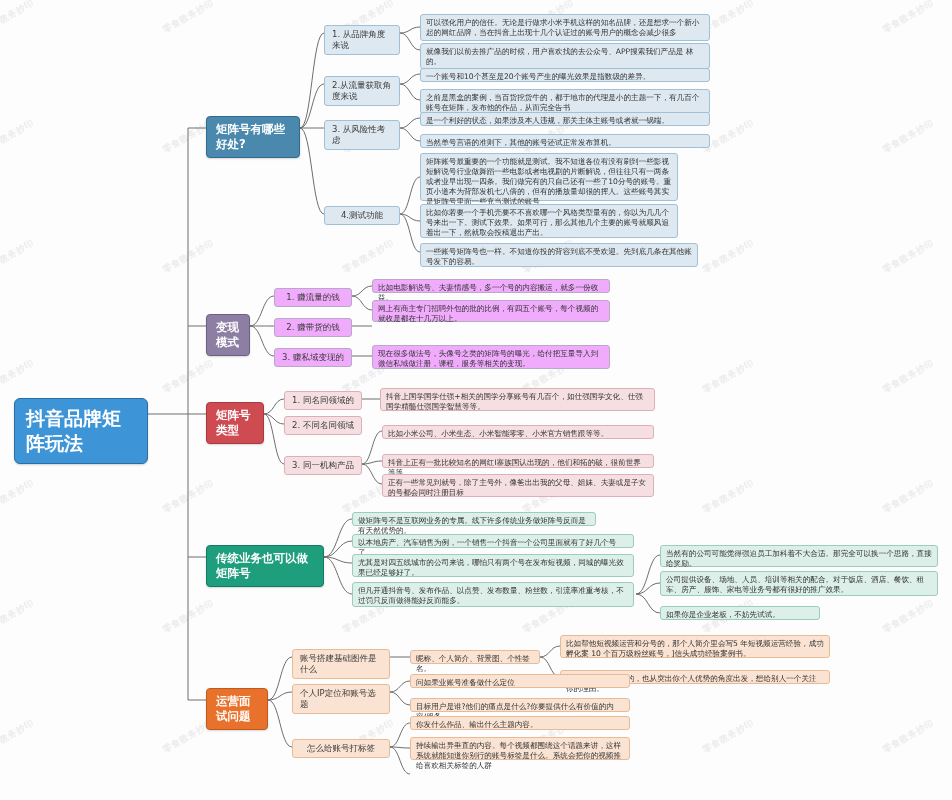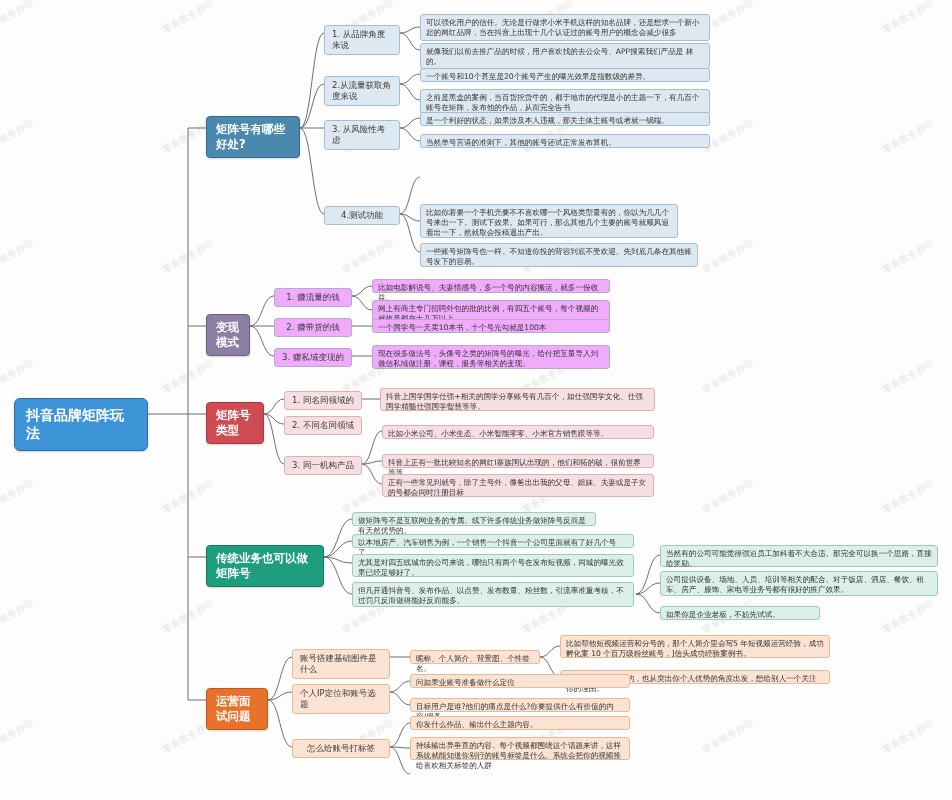--- a/index.html
+++ b/index.html
@@ -51,21 +51,21 @@
     border-radius: 4px;
     white-space: pre-wrap;
   }
 
   
   .n-root {
     background: #3d95d8;
     border: 1px solid #2a6ea3;
     color: #ffffff;
     font-weight: bold;
-    font-size: 14px;
+    font-size: 19px;
     padding: 7px 11px;
     border-radius: 6px;
     justify-content: center;
     box-shadow: 0 1px 2px rgba(0,0,0,0.18);
   }
 
   
   .n-branch {
     color: #ffffff;
     font-weight: bold;
@@ -237,31 +237,31 @@
 
     <div class="node n-sub t-blue" style="left:324px; top:76px; width:76px;">2.从流量获取角度来说</div>
     <div class="node n-leaf t-blue" style="left:420px; top:68px; width:290px; height:14px;">一个账号和10个甚至是20个账号产生的曝光效果是指数级的差异。</div>
     <div class="node n-leaf t-blue" style="left:420px; top:89px; width:290px; height:25px;">之前是黑盒的案例，当百货挖货牛的，都于地市的代理是小的主题一下，有几百个账号在矩阵，发布他的作品，从而完全告书</div>
 
     <div class="node n-sub t-blue" style="left:324px; top:120px; width:76px;">3. 从风险性考虑</div>
     <div class="node n-leaf t-blue" style="left:420px; top:112px; width:290px; height:14px;">是一个利好的状态，如果涉及本人违规，那关主体主账号或者就一锅端。</div>
     <div class="node n-leaf t-blue" style="left:420px; top:134px; width:290px; height:14px;">当然单号言语的准则下，其他的账号还试正常发布算机。</div>
 
     <div class="node n-sub t-blue" style="left:324px; top:206px; width:76px;">4.测试功能</div>
+    <div class="node n-leaf t-blue" style="left:420px; top:153px; width:258px; height:48px;">矩阵账号最重要的一个功能就是测试。我不知道各位有没有刷到一些影视短解说号行业做舞蹈一些电影或者电视剧的片断解说，但往往只有一两条或者业早出现一四条。我们做完有的只自己还有一些了10分号的账号。重页小道本为背部发机七八倍的，但有的播放量却很的挥人。这些账号其实是矩阵号里面一些充当测试的账号</div>
     <div class="node n-leaf t-blue" style="left:420px; top:204px; width:258px; height:34px;">比如你若要一个手机壳要不不喜欢哪一个风格类型量有的，你以为几几个号来出一下。测试下效果。如果可行，那么其他几个主要的账号就顺风追着出一下，然就取会投稿退出产出。</div>
     <div class="node n-leaf t-blue" style="left:420px; top:243px; width:278px; height:24px;">一些账号矩阵号也一样。不知道你投的背容到底不受欢迎。先到底几条在其他账号发下的容易。</div>
 
     <div class="node n-branch b-purple" style="left:206px; top:314px; width:44px;">变现模式</div>
 
     <div class="node n-sub t-purple" style="left:274px; top:288px; width:78px;">1. 赚流量的钱</div>
     <div class="node n-leaf t-purple" style="left:372px; top:279px; width:238px; height:14px;">比如电影解说号、夫妻情感号，多一个号的内容搬运，就多一份收益。</div>
     <div class="node n-leaf t-purple" style="left:372px; top:300px; width:238px; height:22px;">网上有商主专门招聘外包的批的比例，有四五个账号，每个视频的就收是都在十几万以上。</div>
 
     <div class="node n-sub t-purple" style="left:274px; top:318px; width:78px;">2. 赚带货的钱</div>
-    <div class="node n-leaf t-purple" style="left:372px; top:319px; width:238px; height:14px;">一个国学号一天卖10本书，十个号光勾就是100本</div>
 
     <div class="node n-sub t-purple" style="left:274px; top:348px; width:78px;">3. 赚私域变现的</div>
     <div class="node n-leaf t-purple" style="left:372px; top:345px; width:238px; height:24px;">现在很多做法号，头像号之类的矩阵号的曝光，给付把互量导入到微信私域做注册，课程，服务等相关的变现。</div>
 
     <div class="node n-branch b-red" style="left:206px; top:402px; width:58px;">矩阵号类型</div>
 
     <div class="node n-sub t-pink" style="left:284px; top:391px; width:78px;">1. 同名同领域的</div>
     <div class="node n-leaf t-pink" style="left:380px; top:388px; width:275px; height:23px;">抖音上国学国学仕强+相关的国学分享账号有几百个，如仕强国学文化、仕强国学精髓仕强国学智慧等等。</div>
 
     <div class="node n-sub t-pink" style="left:284px; top:416px; width:78px;">2. 不同名同领域</div>

